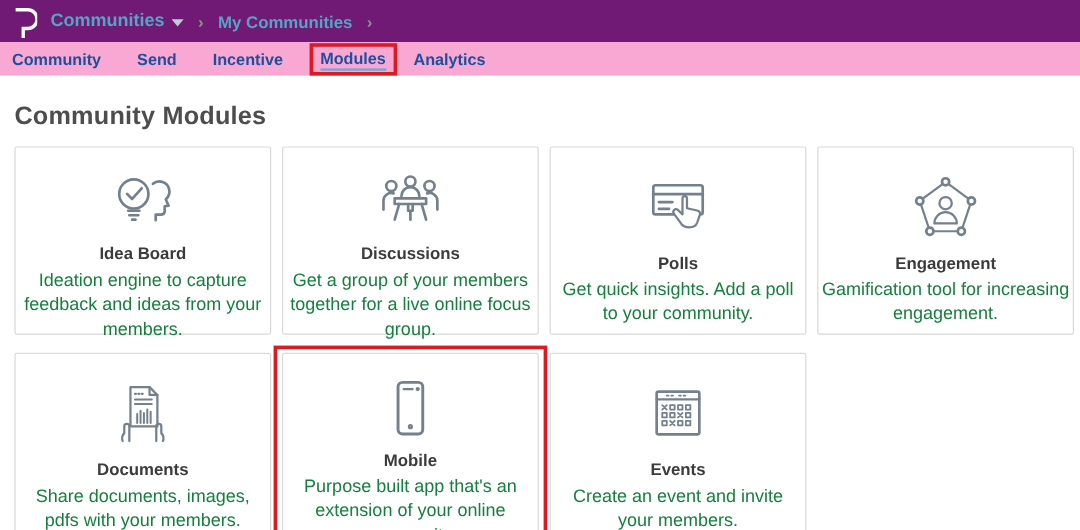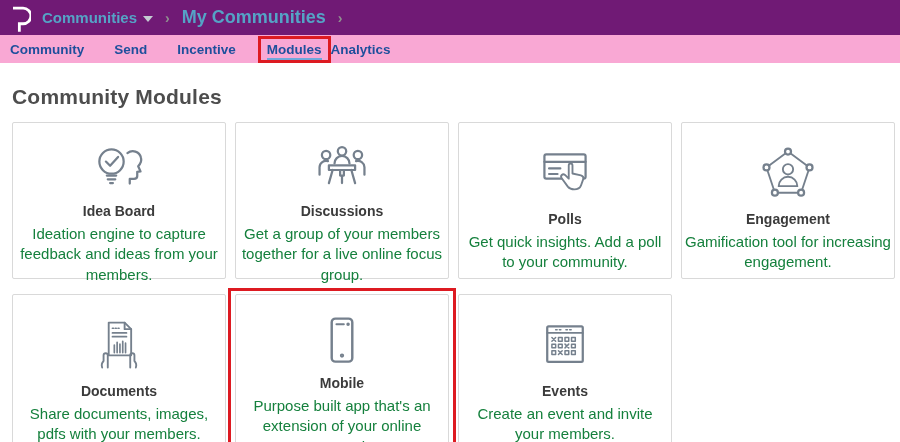--- a/index.html
+++ b/index.html
@@ -8,30 +8,30 @@
 
   
   .topbar { height:35px; background:#701a75; display:flex; align-items:center;
             padding:0 10px; gap:10px; }
   .logo { width:22px; height:26px; display:flex; align-items:center; justify-content:center; }
   .menu-communities { color:#55a3c6; font-size:15px; font-weight:700; display:flex;
                       align-items:center; gap:6px; cursor:pointer; }
   .caret { width:0; height:0; border-left:5px solid transparent; border-right:5px solid transparent;
            border-top:6px solid #c3ccd2; margin-top:2px; }
   .crumb-sep { color:#8f8f8f; font-size:14px; font-weight:700; padding:0 2px; }
-  .crumb-link { color:#55a3c6; font-size:18px; font-weight:700; cursor:pointer; }
+  .crumb-link { color:#55a3c6; font-size:14px; font-weight:700; cursor:pointer; }
   .crumb-current { color:#f1f1f1; font-size:15px; font-weight:700; }
 
   
   .tabbar { height:28px; background:#f9a8d4; display:flex; align-items:center;
             padding-left:10px; }
   .tab { color:#1e4f9c; font-size:13.5px; font-weight:700; padding:4px 0;
          margin-right:30px; cursor:pointer; white-space:nowrap; }
   .tab.active .tab-text { border-bottom:2px solid #6fa8dc; padding-bottom:1px; }
-  .tab-redbox { border:3px solid #dd1a21; padding:1px 6px 2px; margin:-4px 0 -4px -8px;text-align:right; }
+  .tab-redbox { border:3px solid #dd1a21; padding:1px 6px 2px; margin:-4px 14px -4px -8px;text-align:right; }
   .tab-redbox .tab { margin-right:0; }
 
   
   .page-title { color:#4d4d4d; font-size:21px; font-weight:700; letter-spacing:0.2px;
                 margin:22px 0 0 12px; }
 
   
   .grid { display:grid; grid-template-columns:repeat(4,1fr); column-gap:9px; row-gap:15px;
           margin:13px 5px 0 12px; }
   .card-wrap { position:relative; }

